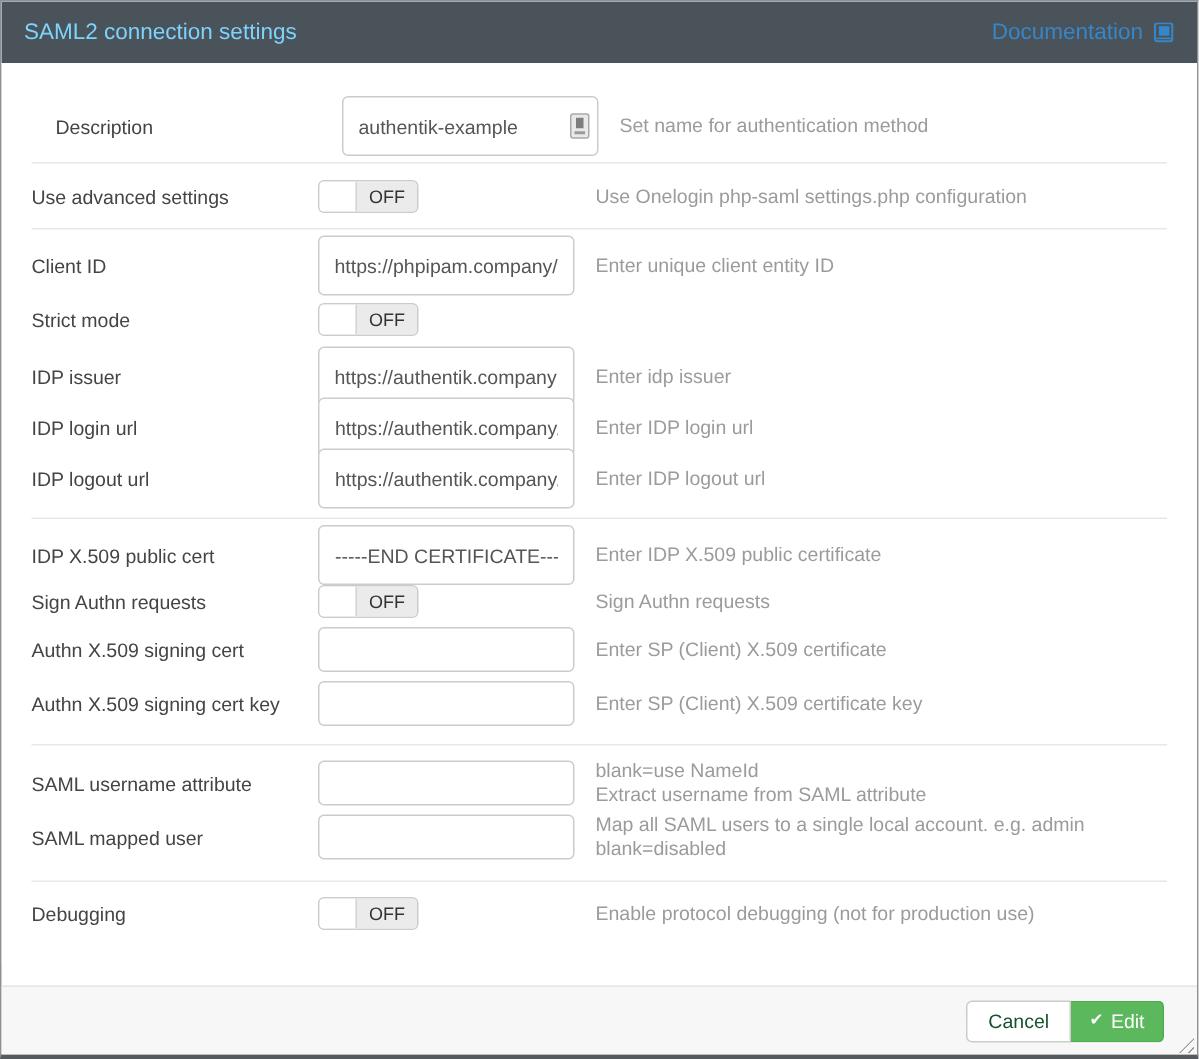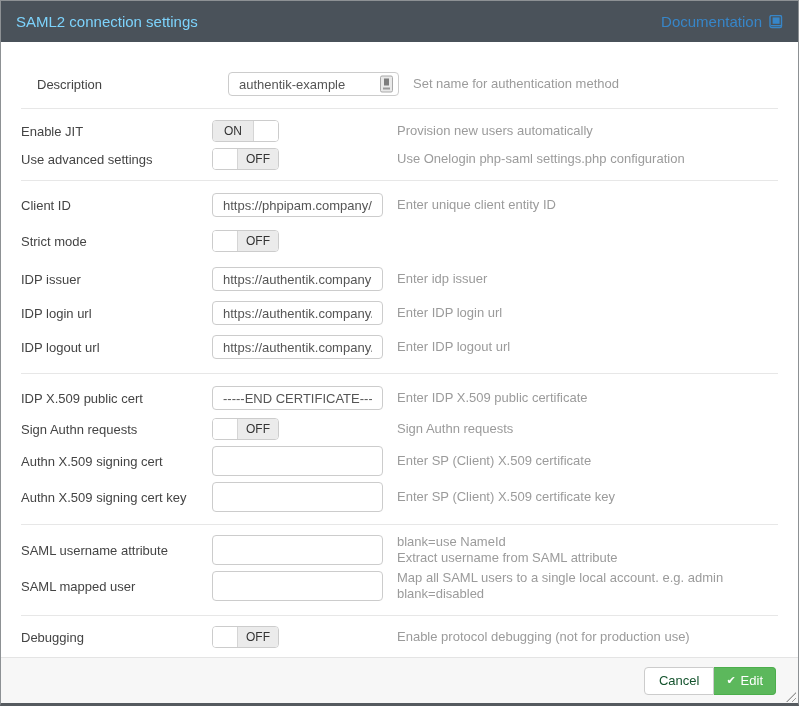--- a/index.html
+++ b/index.html
@@ -47,21 +47,21 @@
   .lbl {
     width:211px; padding-left:20px; flex:none;
     font-size:13px; color:#444;
   }
   .ctl { width:171px; flex:none; position:relative; }
   .help {
     margin-left:14px; font-size:13px; color:#9b9b9b; line-height:16px;
   }
 
   input.ti {
-    width:171px; height:24px; border:1px solid #ccc; border-radius:4px;
+    width:171px; height:40px; border:1px solid #ccc; border-radius:4px;
     padding:0 10px; font-size:13px; color:#555;
     font-family:"Liberation Sans", sans-serif; background:#fff; outline:none;
   }
   input.ti.tall { height:30px; }
 
   
   .autofill-icon {
     position:absolute; right:6px; top:50%; transform:translateY(-50%);
     width:13px; height:17px; background:#e9e9e9;
     border:1px solid #a9a9a9; border-radius:2px;
@@ -144,32 +144,20 @@
         </div>
         <div class="help">
             <div>Set name for authentication method</div>
           </div>
       </div>
     </div>
     <hr class="divider">
 
     <div class="section s2">
       <div class="row h22">
-        <div class="lbl">Enable JIT</div>
-        <div class="ctl">
-          <div class="toggle on">
-            <span class="tlabel">ON</span>
-              <span class="knob"></span>
-          </div>
-        </div>
-        <div class="help">
-            <div>Provision new users automatically</div>
-          </div>
-      </div>
-      <div class="row h22">
         <div class="lbl">Use advanced settings</div>
         <div class="ctl">
           <div class="toggle off">
             <span class="knob"></span>
               <span class="tlabel">OFF</span>
           </div>
         </div>
         <div class="help">
             <div>Use Onelogin php-saml settings.php configuration</div>
           </div>

